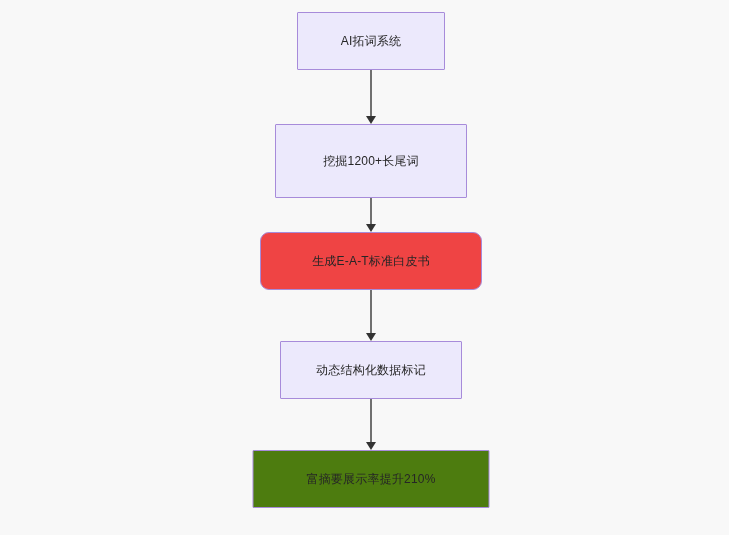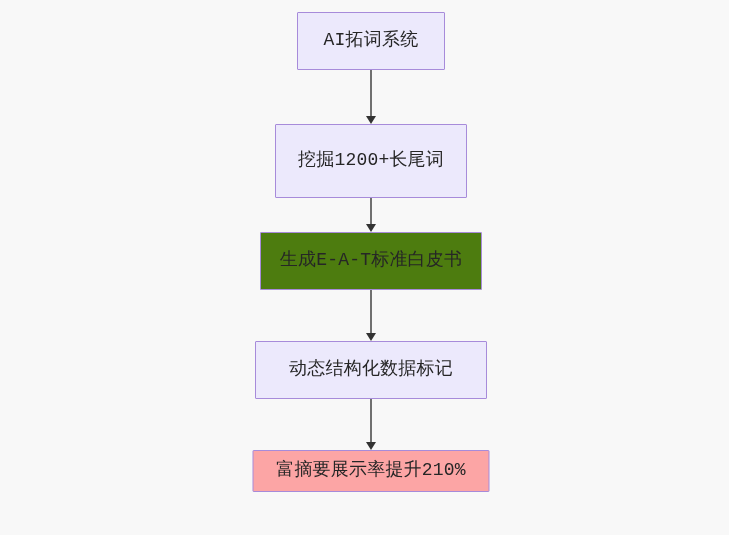--- a/index.html
+++ b/index.html
@@ -24,26 +24,25 @@
     box-sizing: border-box;
     background: #ece9fc;
     border: 1.5px solid #a78bda;
     border-radius: 1px;
     display: flex;
     align-items: center;
     justify-content: center;
     transform: translateX(-50%);
   }
   .node-label {
-    font-size: 18px;
+    font-size: 12px;
     line-height: 1.2;
     color: #262626;
     letter-spacing: 0.2px;
     white-space: nowrap;
-    font-family: Liberation Mono, monospace;
   }
   .edge {
     position: absolute;
     transform: translateX(-50%);
     width: 12px;
   }
   .edge-line {
     position: absolute;
     left: 50%;
     top: 0;
@@ -82,22 +81,22 @@
     <div class="edge" style="left: 371px; top: 399px; height: 51px;">
       <div class="edge-line" style="height: 44px; background: rgb(112, 112, 112);"></div>
       <div class="edge-arrow" style="border-top-color: rgb(51, 51, 51);"></div>
     </div>
     <div class="node" style="left: 371px; top: 12px; width: 148px; height: 58px; background: rgb(236, 233, 252); border-color: rgb(167, 139, 218);">
       <span class="node-label" style="color: rgb(38, 38, 38);">AI拓词系统</span>
     </div>
     <div class="node" style="left: 371px; top: 124px; width: 192px; height: 74px; background: rgb(236, 233, 252); border-color: rgb(167, 139, 218);">
       <span class="node-label" style="color: rgb(38, 38, 38);">挖掘1200+长尾词</span>
     </div>
-    <div class="node" style="left: 371px; top: 232px; width: 222px; height: 58px; background: #4d7c0f; border-color: rgb(167, 139, 218);">
+    <div class="node" style="left: 371px; top: 232px; width: 222px; height: 58px; background: #ef4444; border-color: rgb(167, 139, 218); border-radius: 9px;">
       <span class="node-label" style="color: rgb(38, 38, 38);">生成E-A-T标准白皮书</span>
     </div>
-    <div class="node" style="left: 371px; top: 341px; width: 232px; height: 58px; background: rgb(236, 233, 252); border-color: rgb(167, 139, 218);">
+    <div class="node" style="left: 371px; top: 341px; width: 182px; height: 58px; background: rgb(236, 233, 252); border-color: rgb(167, 139, 218);">
       <span class="node-label" style="color: rgb(38, 38, 38);">动态结构化数据标记</span>
     </div>
-    <div class="node" style="left: 371px; top: 450px; width: 237px; height: 42px; background: #fca5a5; border-color: rgb(167, 139, 218);">
+    <div class="node" style="left: 371px; top: 450px; width: 237px; height: 58px; background: #4d7c0f; border-color: rgb(167, 139, 218);">
       <span class="node-label" style="color: rgb(38, 38, 38);">富摘要展示率提升210%</span>
     </div>
   </div>
 
 </body></html>

